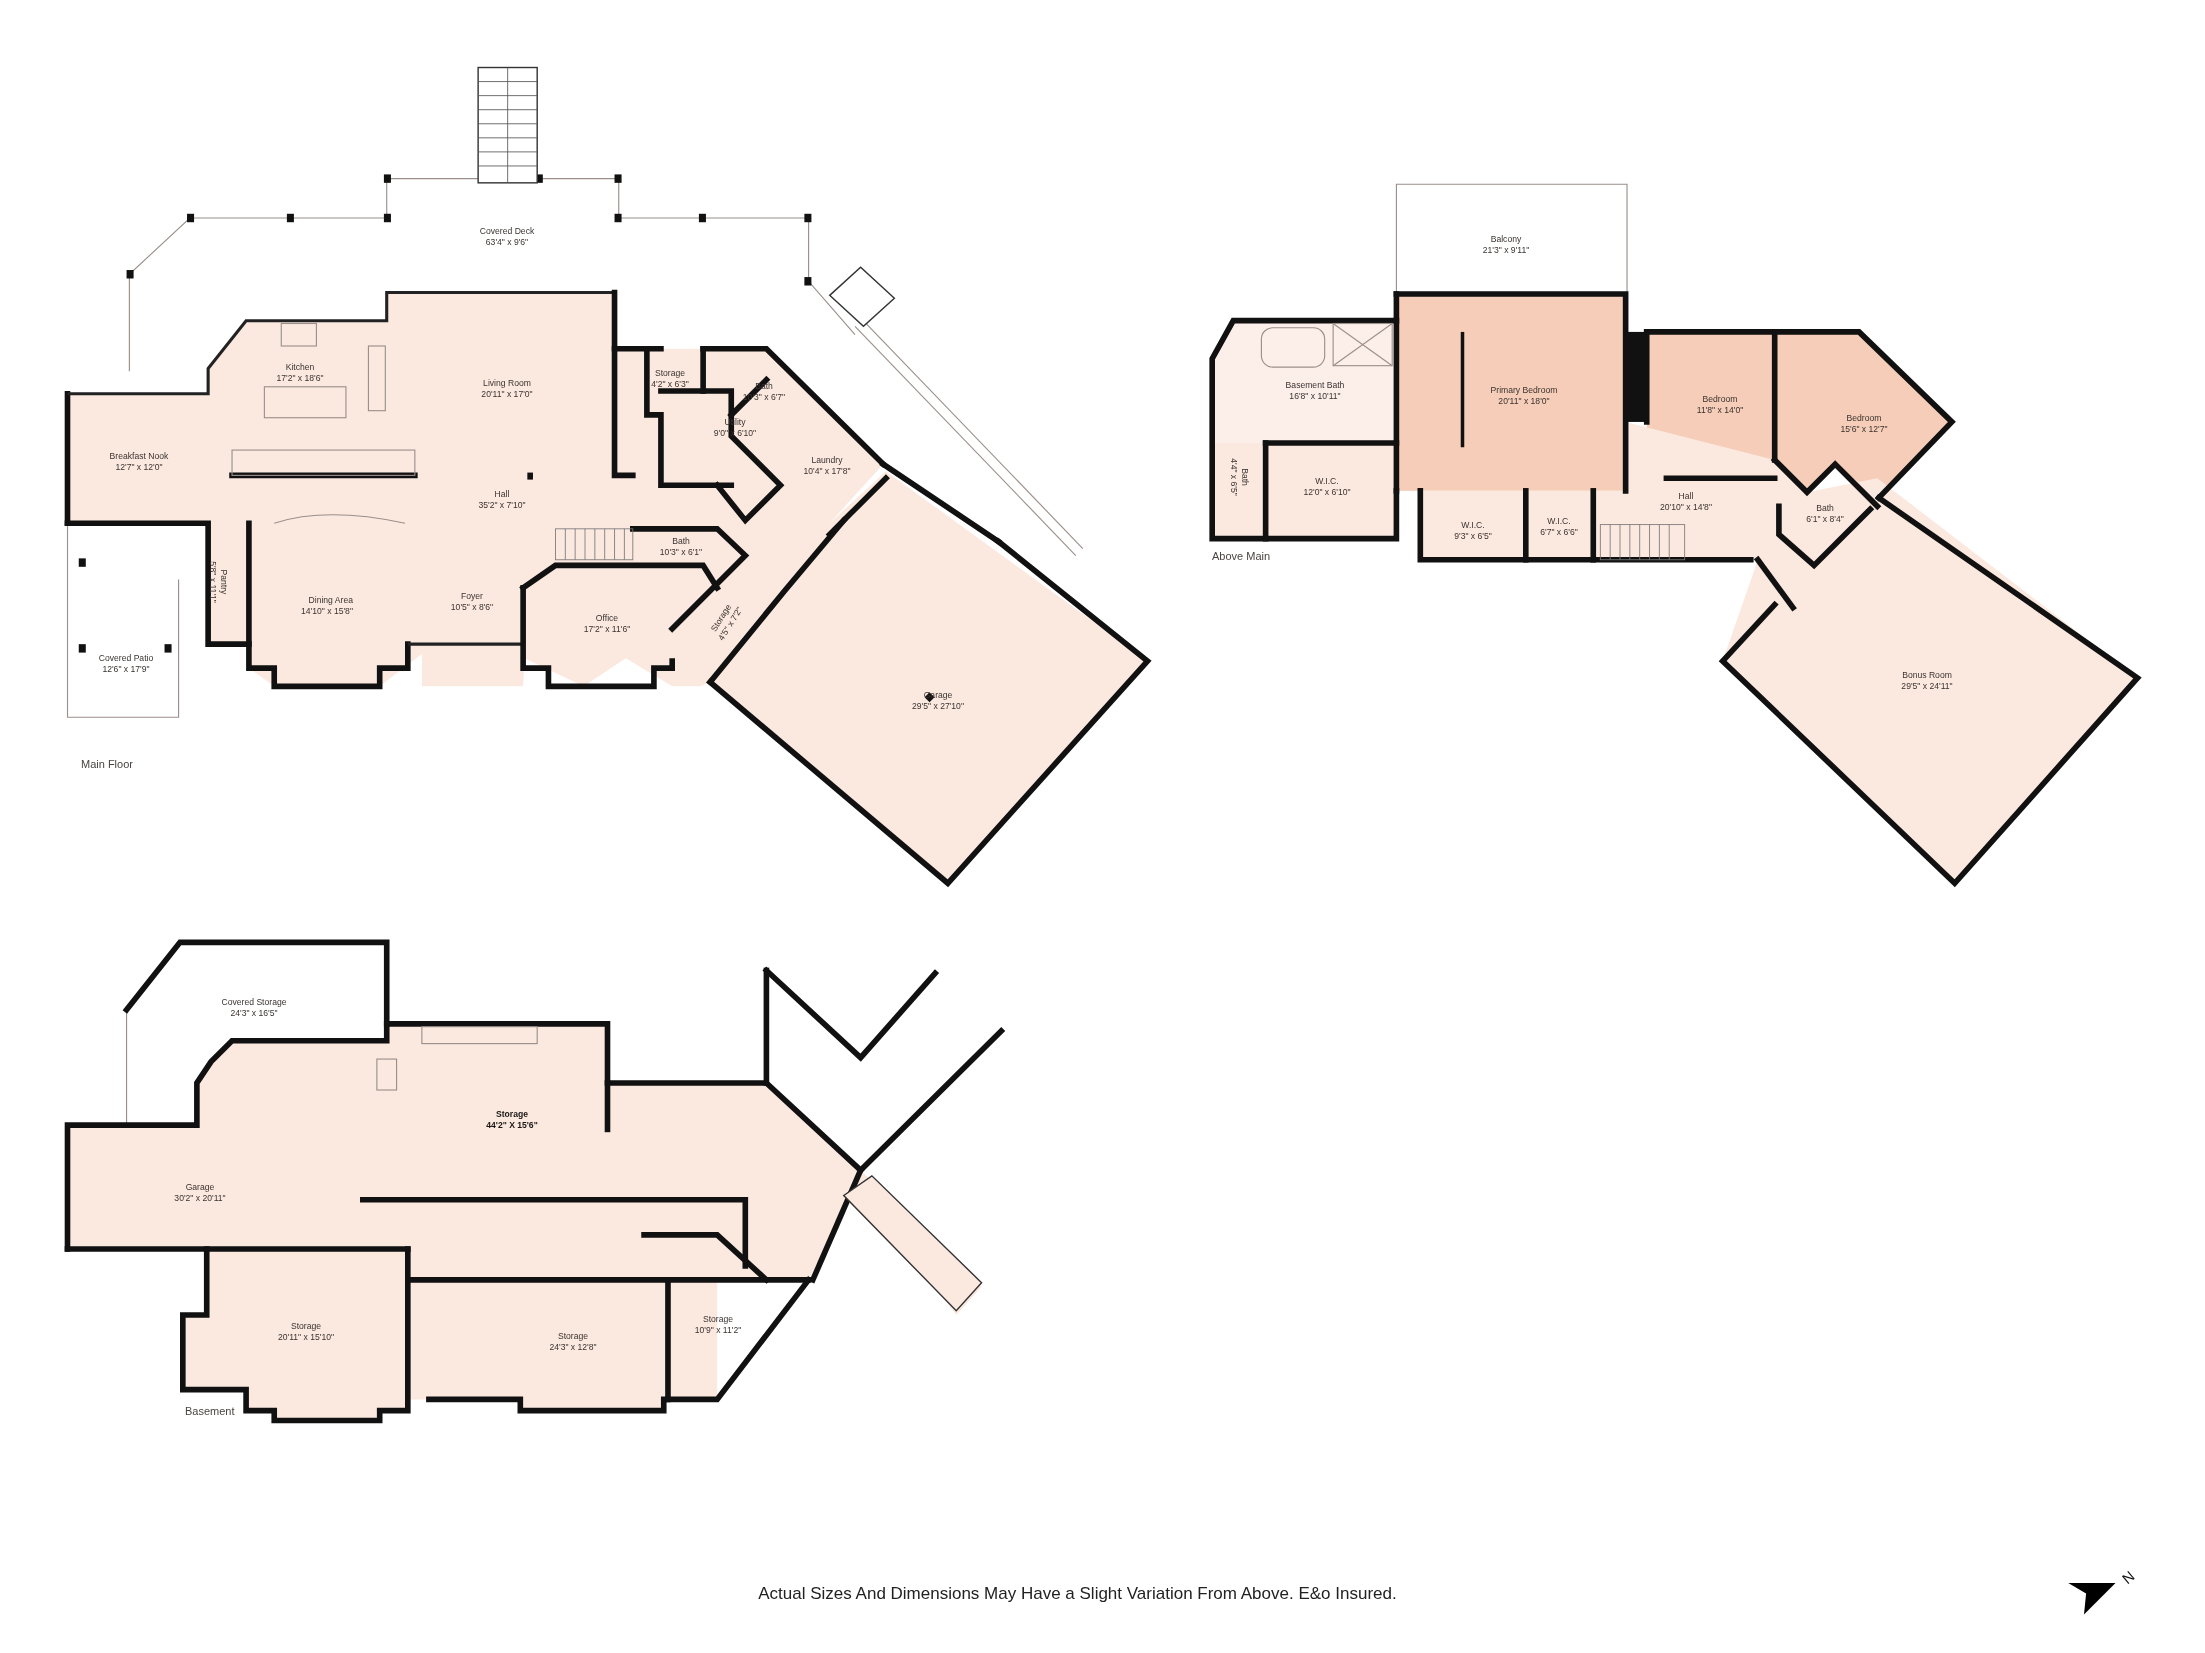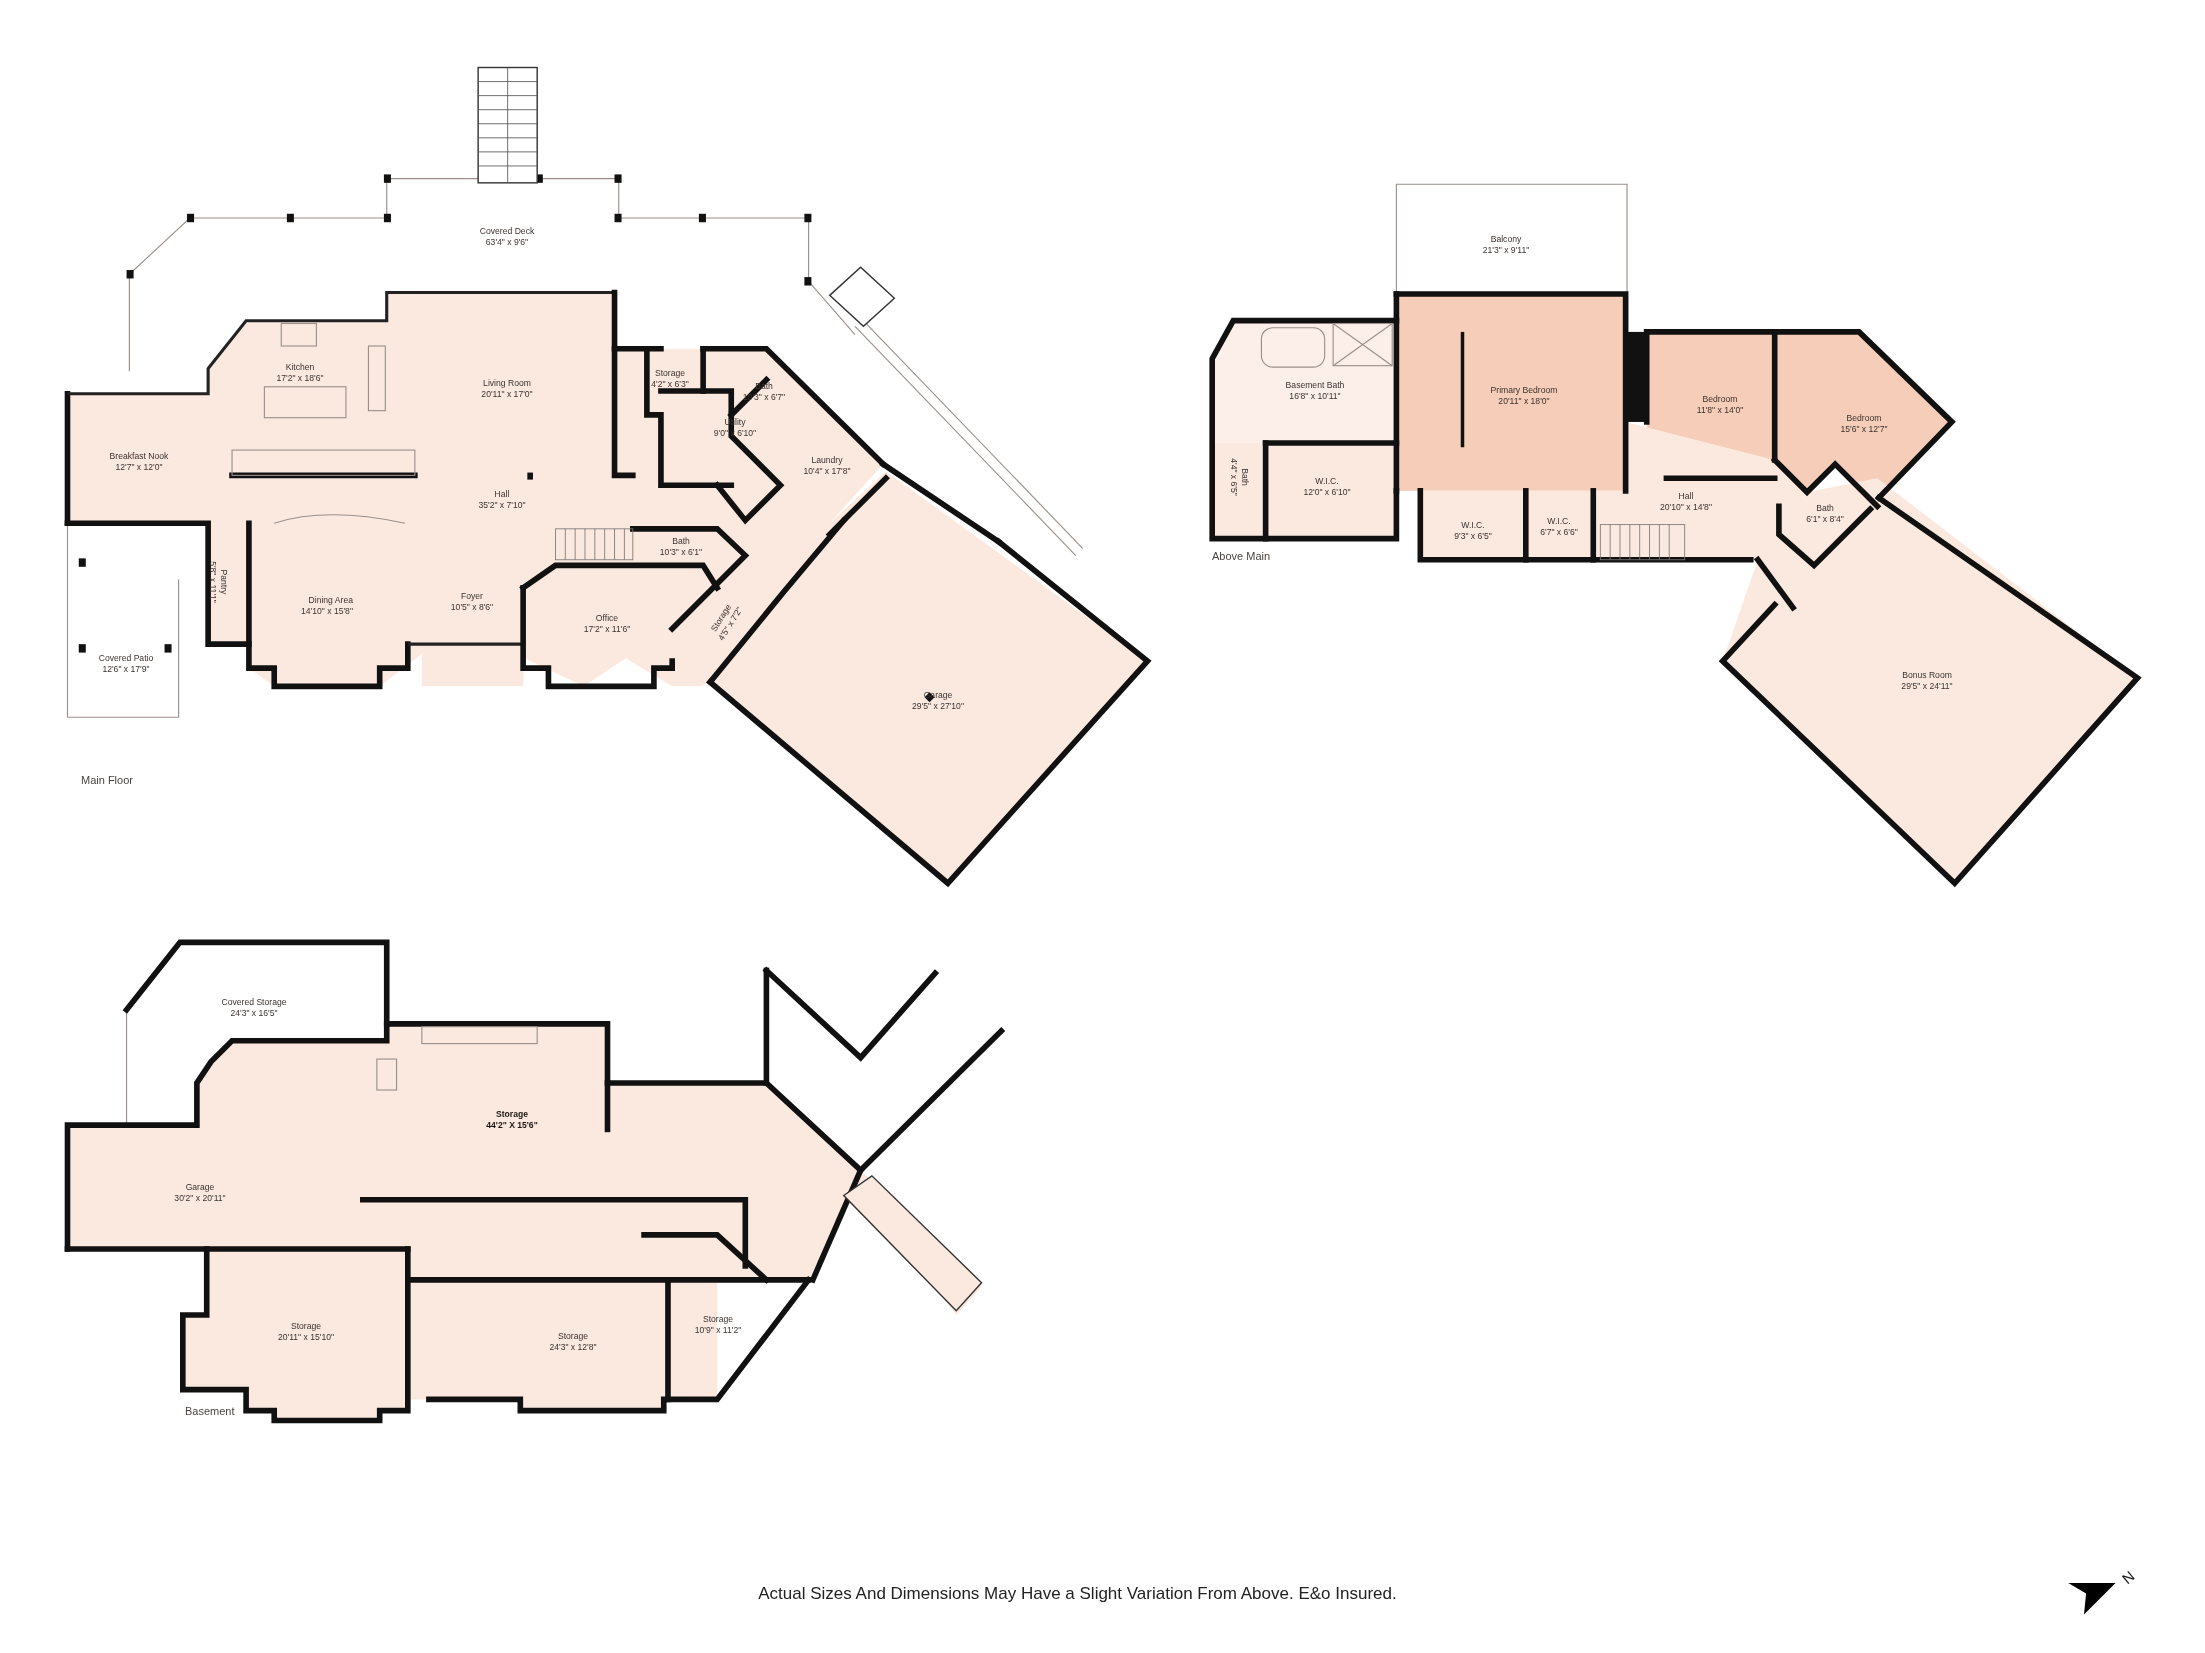--- a/index.html
+++ b/index.html
@@ -329,21 +329,21 @@
       <div class="room-label" style="left: 573px; top: 1342px;">
         <span class="nm">Storage</span>
         <span class="dm">24'3" x 12'8"</span>
       </div>
       <div class="room-label" style="left: 718px; top: 1325px;">
         <span class="nm">Storage</span>
         <span class="dm">10'9" x 11'2"</span>
       </div>
     </div>
 
-  <span class="floor-label" style="left:61px; top:774px;padding-left:20px;">Main Floor</span>
+  <span class="floor-label" style="left:61px; top:758px;padding-left:20px;">Main Floor</span>
   <span class="floor-label" style="left:1212px; top:550px;">Above Main</span>
   <span class="floor-label" style="left:185px; top:1405px;">Basement</span>
 </div>
 
 <div class="footer">Actual Sizes And Dimensions May Have a Slight Variation From Above. E&amp;o Insured.</div>
 
 <div class="compass">
   <svg viewBox="0 0 80 60" width="86" height="63" xmlns="http://www.w3.org/2000/svg">
     <polygon points="5,20 50,20 20,50 22,30" fill="#000"></polygon>
     <text x="58" y="20" font-size="14" font-family="Liberation Sans, sans-serif" fill="#111" transform="rotate(-40 62 16)">N</text>

